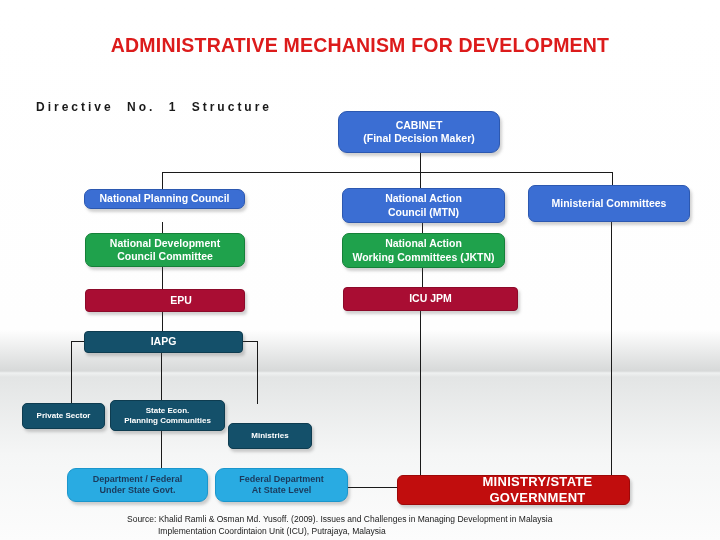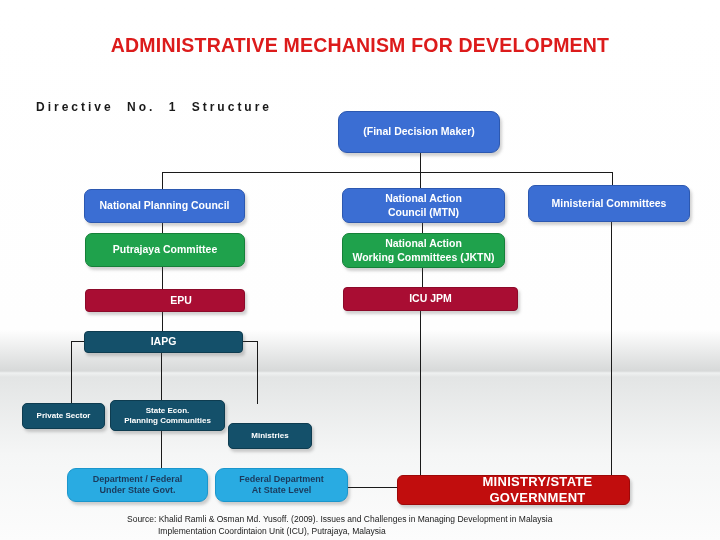--- a/index.html
+++ b/index.html
@@ -67,38 +67,40 @@
   <div class="line" style="left:611px;top:221px;width:1.4px;height:255px;"></div>
   <div class="line" style="left:71px;top:341px;width:14px;height:1.4px;"></div>
   <div class="line" style="left:71px;top:341px;width:1.4px;height:63px;"></div>
   <div class="line" style="left:242px;top:341px;width:16px;height:1.4px;"></div>
   <div class="line" style="left:257px;top:341px;width:1.4px;height:63px;"></div>
   <div class="line" style="left:161px;top:352px;width:1.4px;height:50px;"></div>
   <div class="line" style="left:161px;top:430px;width:1.4px;height:39px;"></div>
   <div class="line" style="left:347px;top:487px;width:51px;height:1.4px;"></div>
 
   <div class="box blue cab" style="left:338px;top:111px;width:162px;height:42px;">
+    <span>CABINET</span>
     <span>(Final Decision Maker)</span>
   </div>
 
-  <div class="box blue" style="left:84px;top:189px;width:161px;height:34px;">
+  <div class="box blue" style="left:84px;top:189px;width:161px;height:20px;">
     <span>National Planning Council</span>
   </div>
 
   <div class="box blue" style="left:342px;top:188px;width:163px;height:35px;">
     <span>National Action</span>
     <span>Council (MTN)</span>
   </div>
 
   <div class="box blue" style="left:528px;top:185px;width:162px;height:37px;">
     <span>Ministerial Committees</span>
   </div>
 
   <div class="box green" style="left:85px;top:233px;width:160px;height:34px;">
-    <span>Putrajaya Committee</span>
+    <span>National Development</span>
+    <span>Council Committee</span>
   </div>
 
   <div class="box green" style="left:342px;top:233px;width:163px;height:35px;">
     <span>National Action</span>
     <span>Working Committees (JKTN)</span>
   </div>
 
   <div class="box crimson" style="left:85px;top:289px;width:160px;height:23px;padding-left:32px;">
     <span>EPU</span>
   </div>

